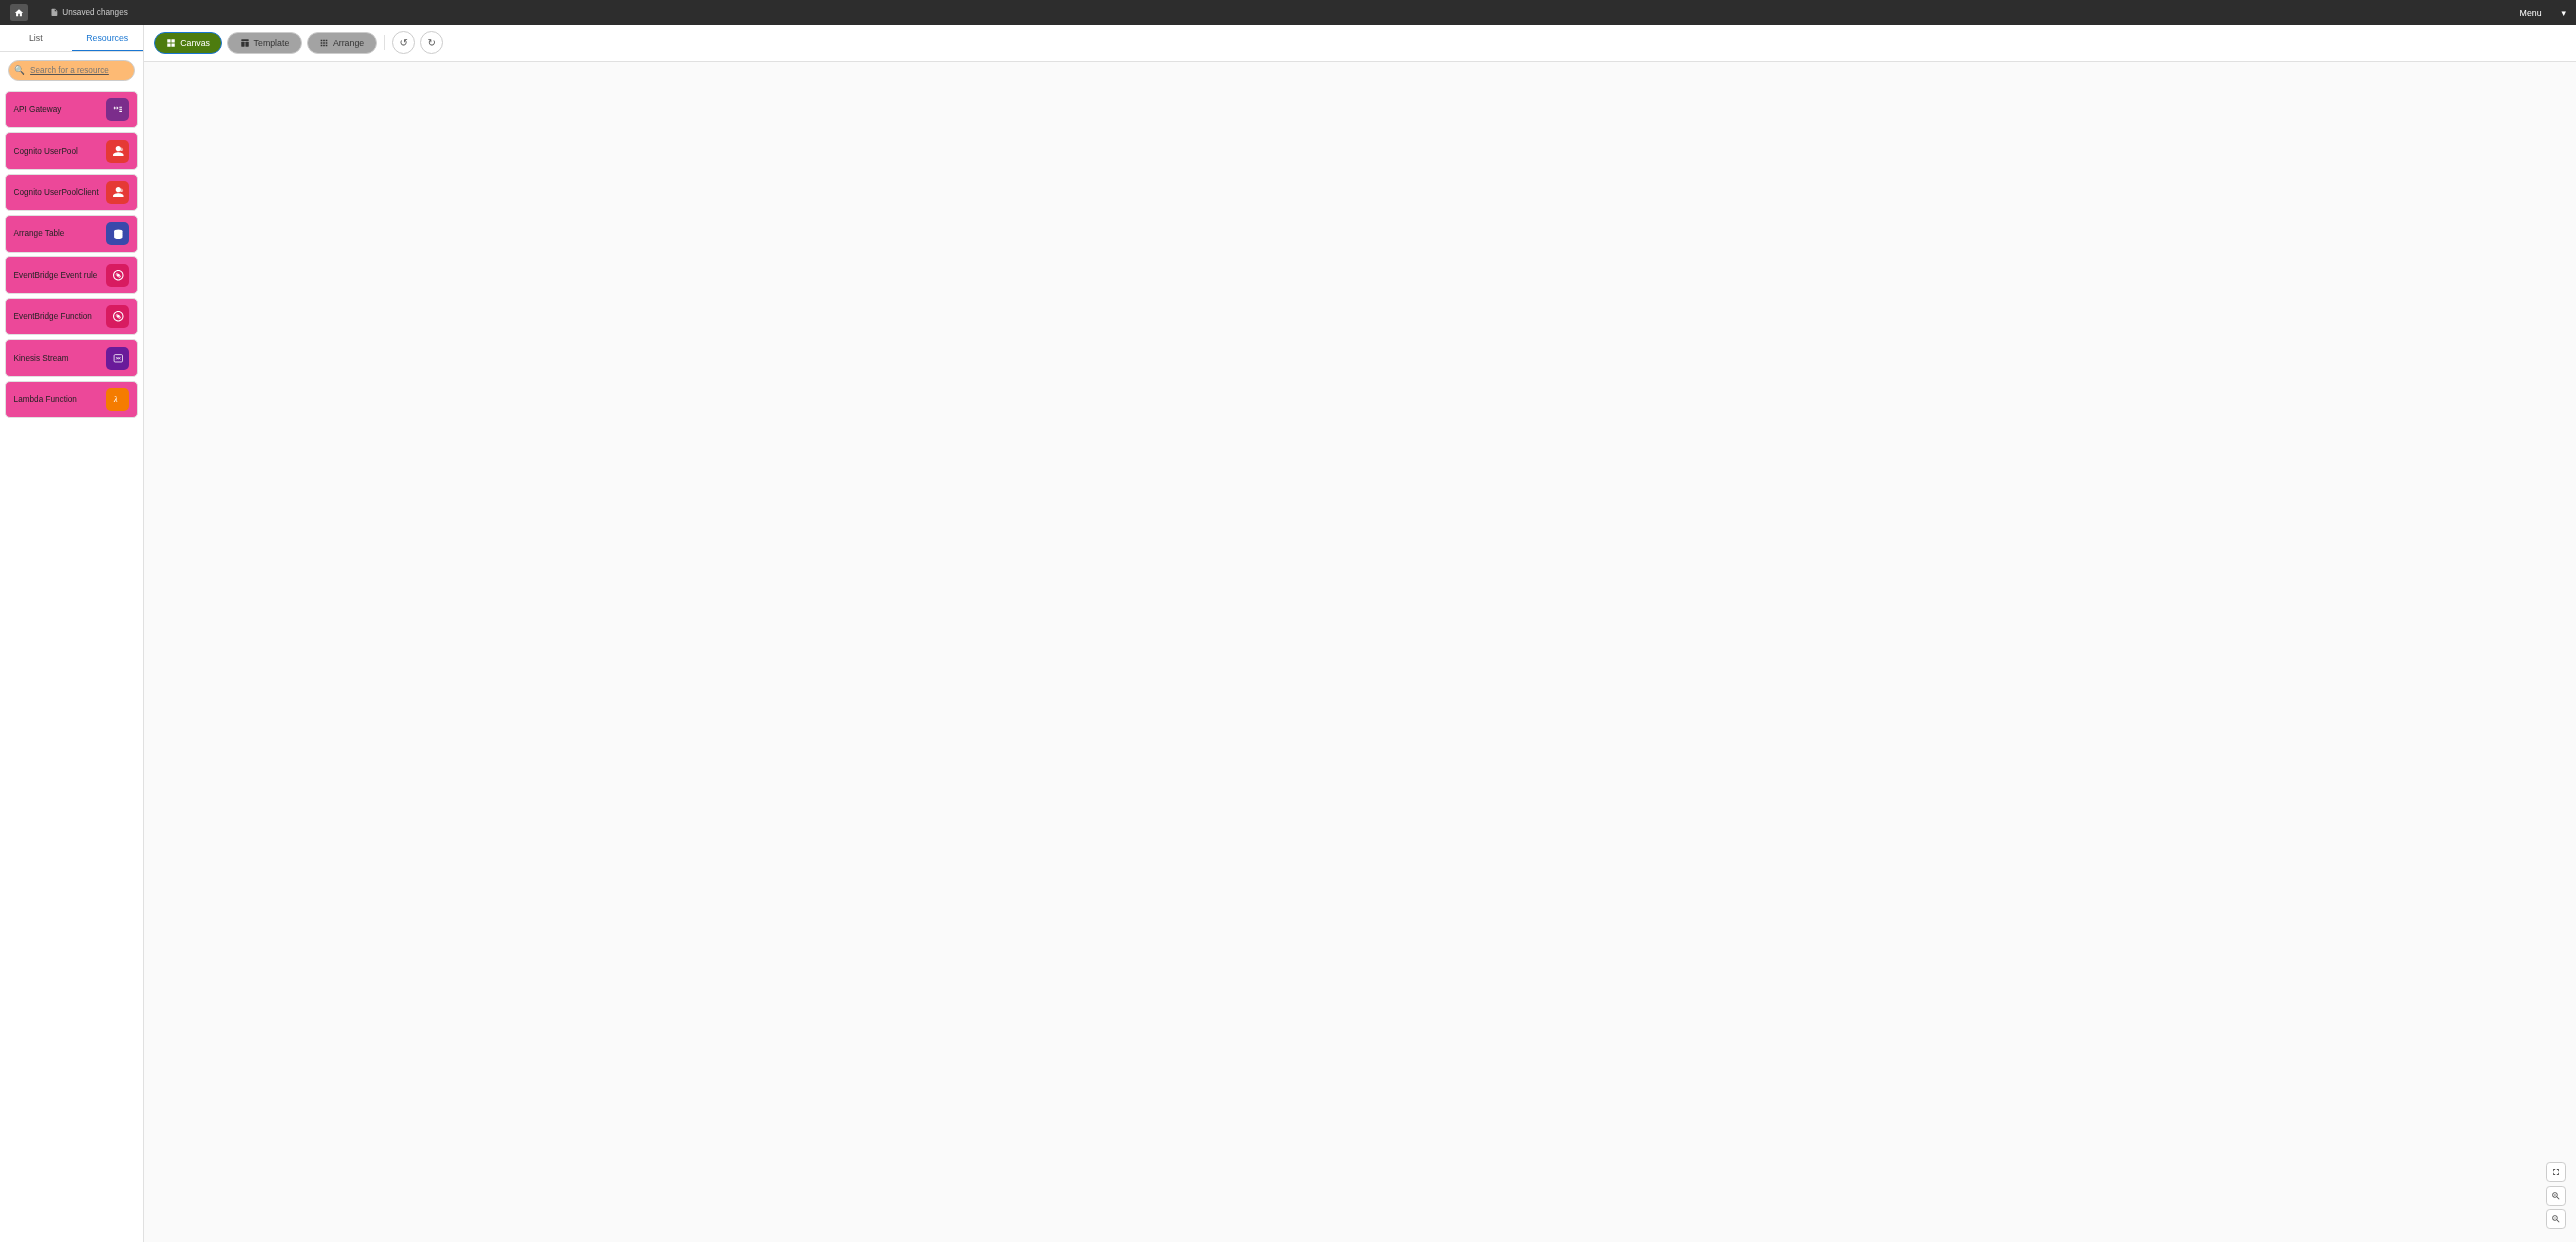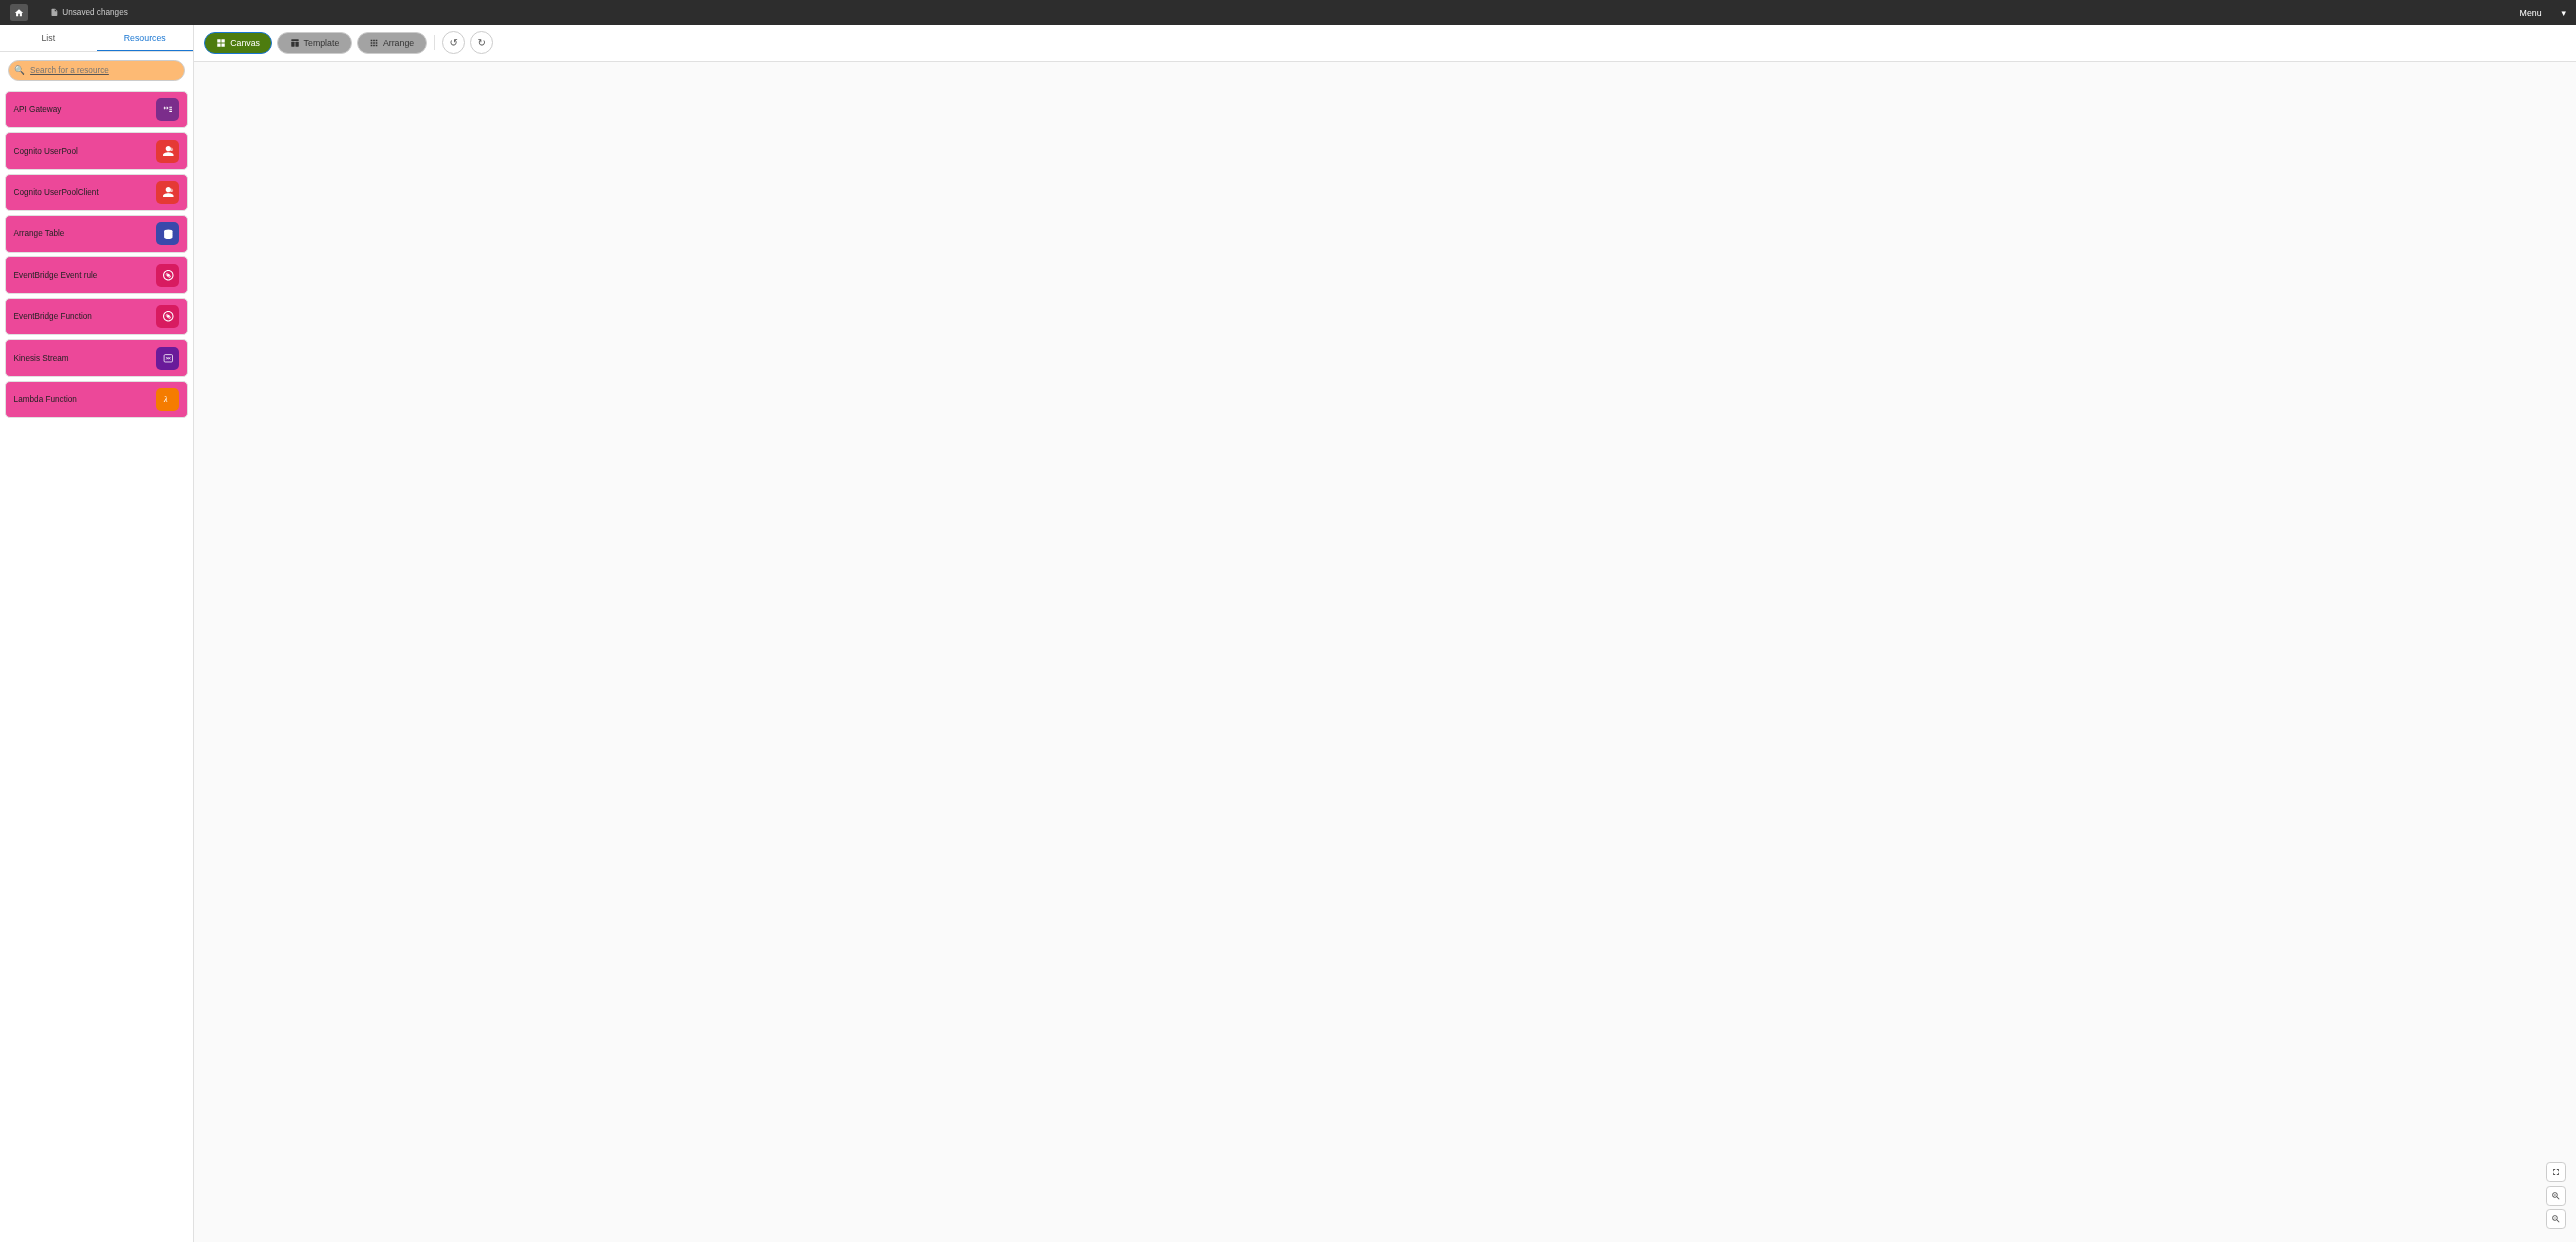--- a/index.html
+++ b/index.html
@@ -14,21 +14,21 @@
     .home-icon { width: 17.7px; height: 17.7px; background: #555; border-radius: 2.5px; display: flex; align-items: center; justify-content: center; cursor: pointer; }
     .home-icon svg { width: 10px; height: 10px; fill: #fff; }
     .unsaved-changes { display: flex; align-items: center; gap: 3.8px; font-size: 8.2px; color: #ccc; }
     .menu-btn { display: flex; align-items: center; gap: 20px; font-size: 8.8px; color: #fff; cursor: pointer; }
 
     
     .main-layout { display: flex; height: calc(100vh - 25px); }
 
     
     .sidebar {
-      width: 194px; background: #fff; border-right: 0.6px solid #e0e0e0;
+      width: 144px; background: #fff; border-right: 0.6px solid #e0e0e0;
       display: flex; flex-direction: column; flex-shrink: 0;
     }
 
     .sidebar-tabs { display: flex; border-bottom: 0.6px solid #e0e0e0; }
     .sidebar-tab {
       flex: 1; text-align: center; padding: 7.6px 0; font-size: 8.8px;
       font-weight: 500; cursor: pointer; color: #555; border-bottom: 1.9px solid transparent;
     }
     .sidebar-tab.active { color: #1976d2; border-bottom: 1.9px solid #1976d2; }
 

